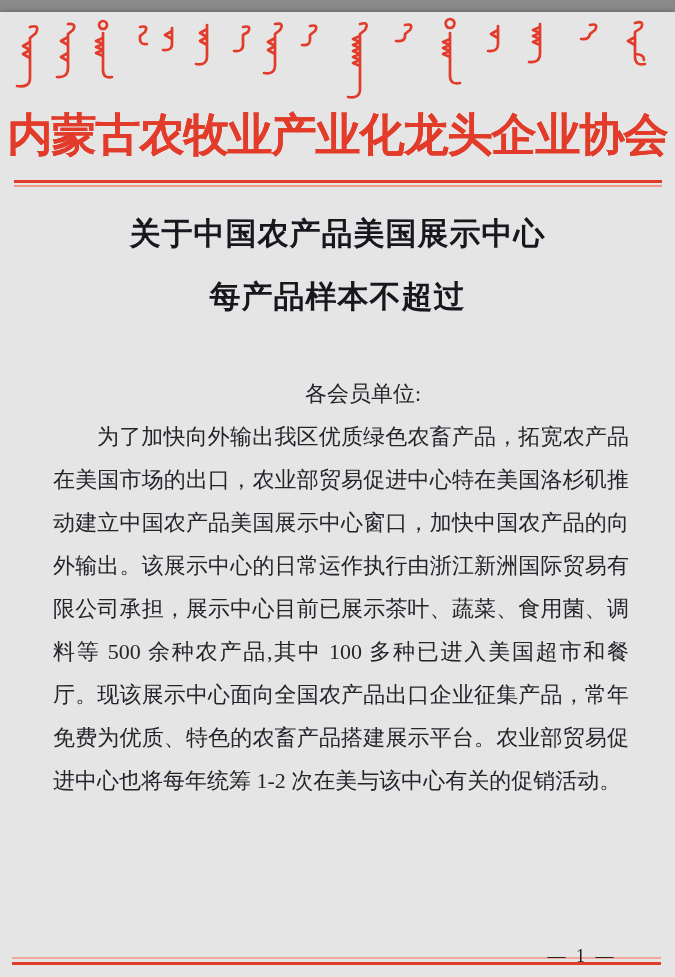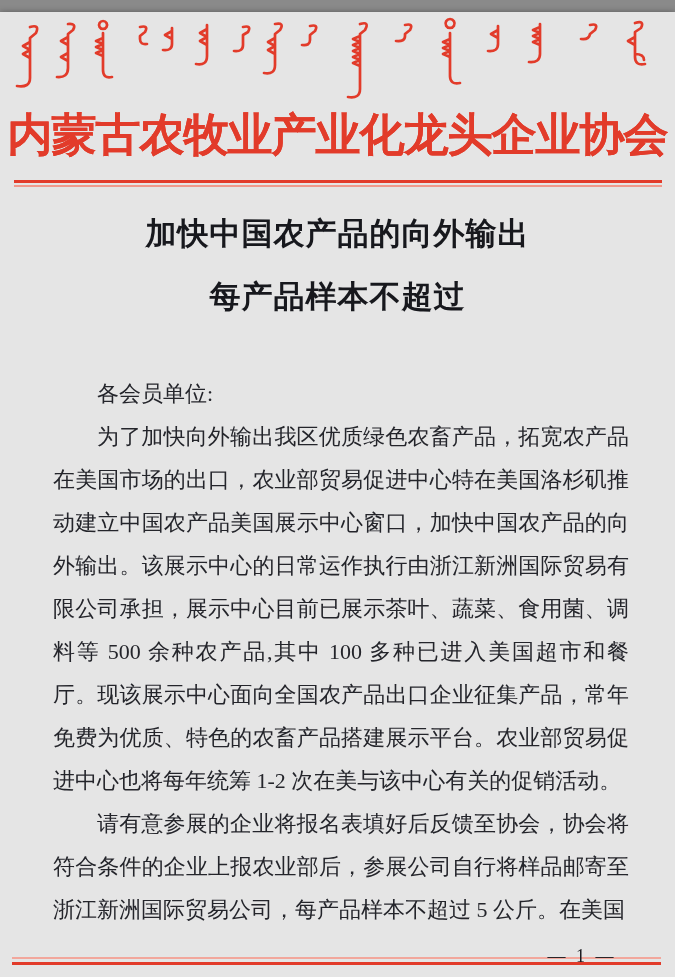--- a/index.html
+++ b/index.html
@@ -48,21 +48,21 @@
   .doc-title.l2 { top:264px; }
 
   
   .body-text {
     position:absolute; top:360px; left:53px; width:576px;
     font-size:22px; line-height:43px;
     color:#24252b;
     text-align:justify;
     text-justify:inter-ideograph;
   }
-  .salutation { text-align:left; }
+  .salutation { text-align:center; }
   .body-text p { margin:0; text-indent:2em; }
 
   
   .foot-rule-light { position:absolute; top:945px; left:12px; right:14px; height:2px; background:#f2a79c; }
   .foot-rule       { position:absolute; top:950px; left:12px; right:14px; height:3px; background:#e23b2a; }
   .page-number {
     position:absolute; top:934px; left:527px; width:110px;
     text-align:center;
     font-size:18px; color:#1c1d22;
     letter-spacing:3px;
@@ -95,26 +95,25 @@
     </svg>
   </div>
 
   <div class="org-name">内蒙古农牧业产业化龙头企业协会</div>
 
   <div class="head-rule">
     <div class="thick"></div>
     <div class="thin"></div>
   </div>
 
-  <div class="doc-title l1">加快中国农产品的向外输出</div>
+  <div class="doc-title l1">关于中国农产品美国展示中心</div>
   <div class="doc-title l2">每产品样本不超过</div>
 
   <div class="body-text">
     <p class="salutation">各会员单位:</p>
     <p>为了加快向外输出我区优质绿色农畜产品，拓宽农产品在美国市场的出口，农业部贸易促进中心特在美国洛杉矶推动建立中国农产品美国展示中心窗口，加快中国农产品的向外输出。该展示中心的日常运作执行由浙江新洲国际贸易有限公司承担，展示中心目前已展示茶叶、蔬菜、食用菌、调料等 500 余种农产品,其中 100 多种已进入美国超市和餐厅。现该展示中心面向全国农产品出口企业征集产品，常年免费为优质、特色的农畜产品搭建展示平台。农业部贸易促进中心也将每年统筹 1-2 次在美与该中心有关的促销活动。</p>
-    <p>请有意参展的企业将报名表填好后反馈至协会，协会将符合条件的企业上报农业部后，参展公司自行将样品邮寄至浙江新洲国际贸易公司，每产品样本不超过 5 公斤。在美国</p>
   </div>
 
   <div class="foot-rule-light"></div>
   <div class="foot-rule"></div>
   <div class="page-number">— 1 —</div>
 
 </div>
 
 </body></html>

